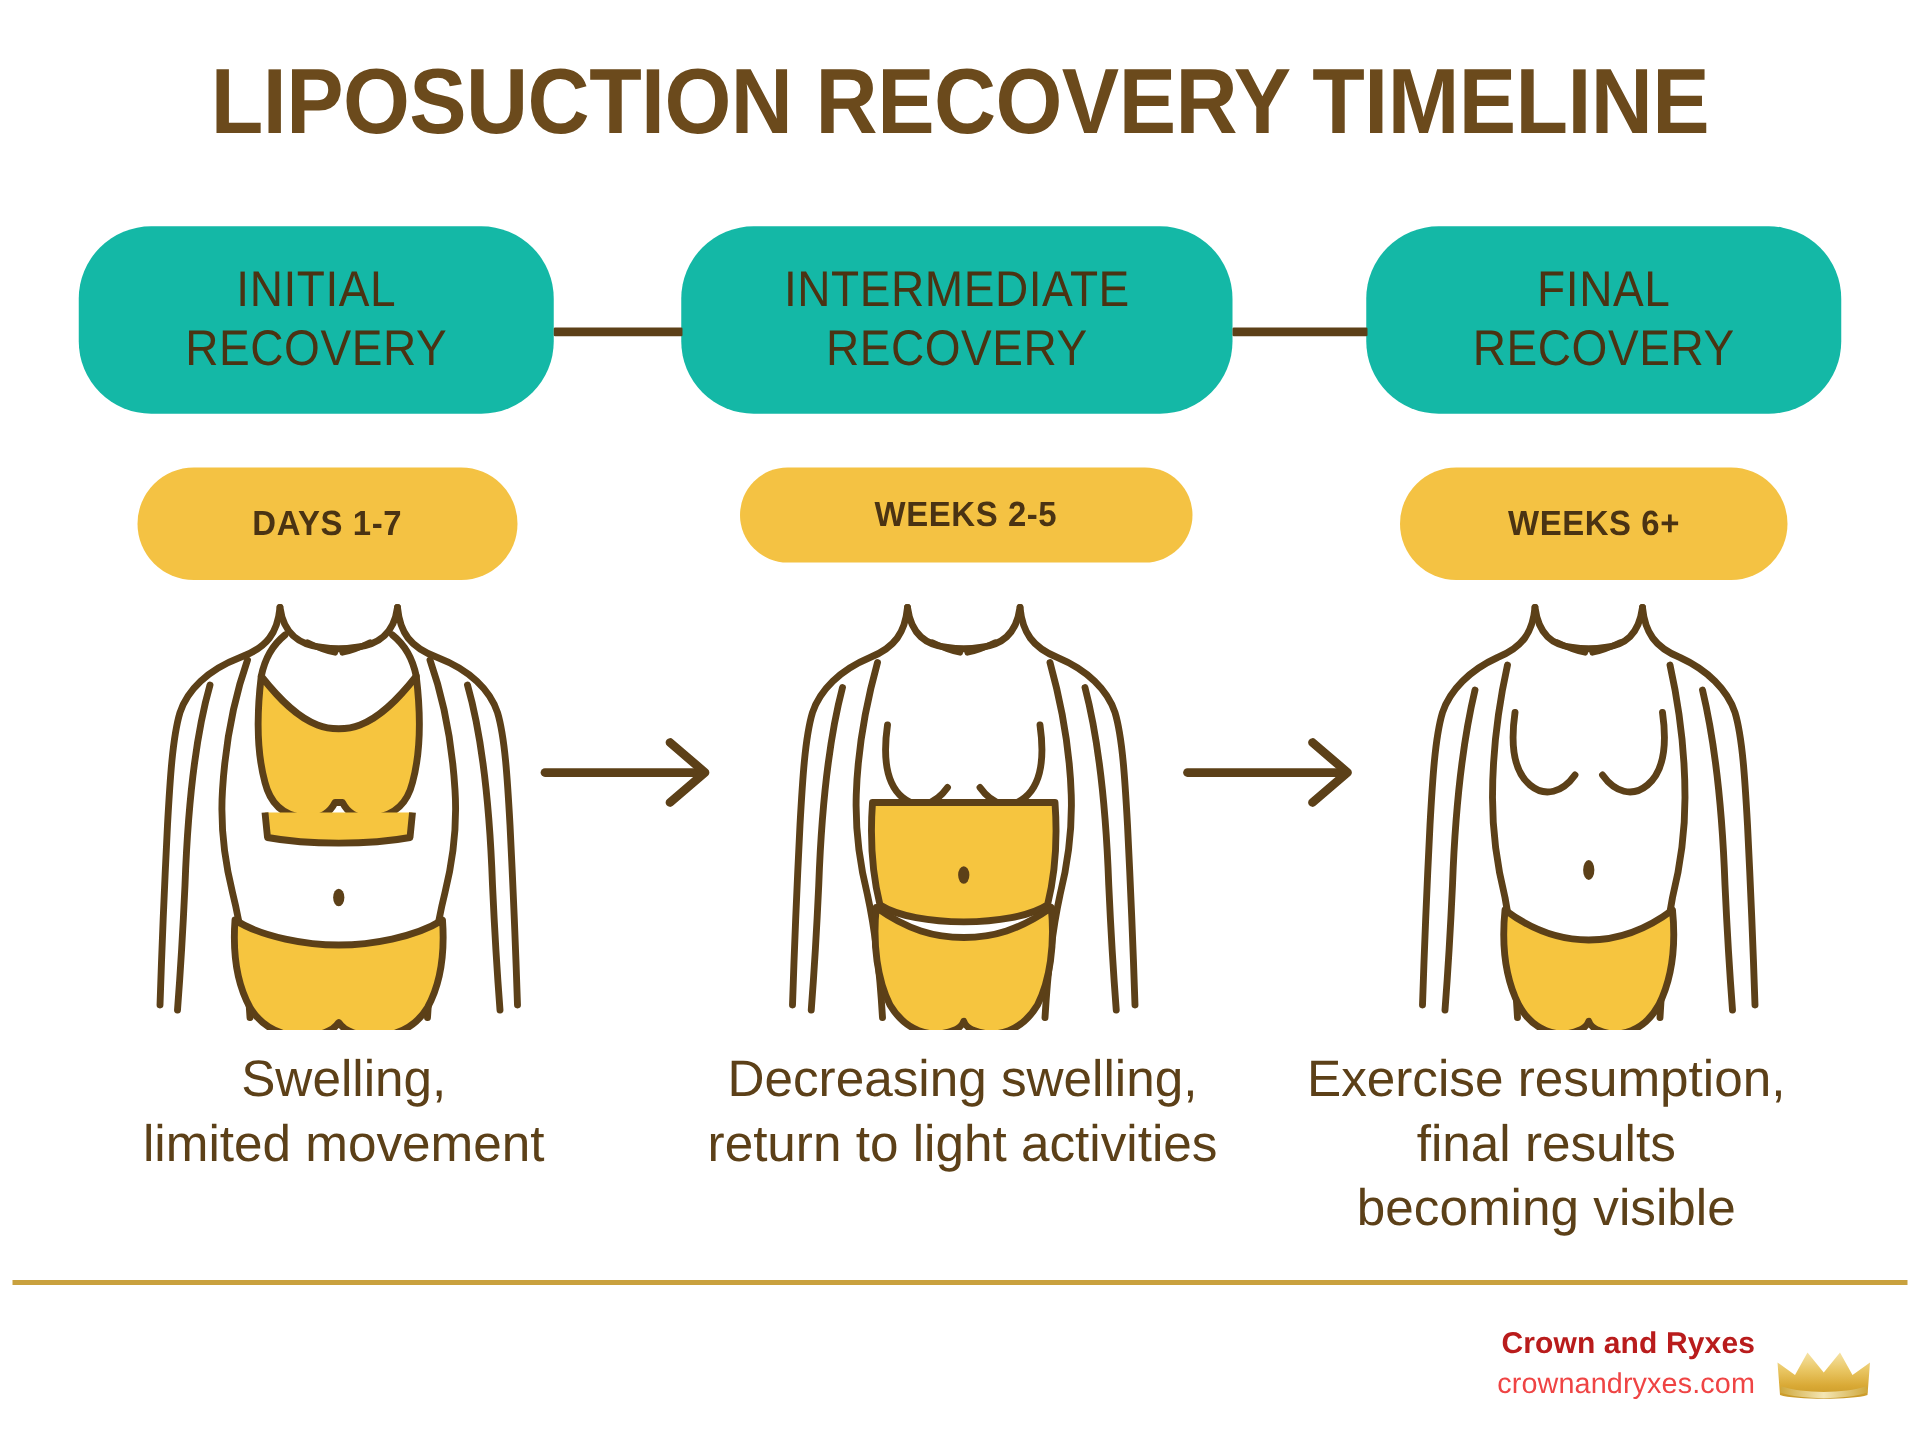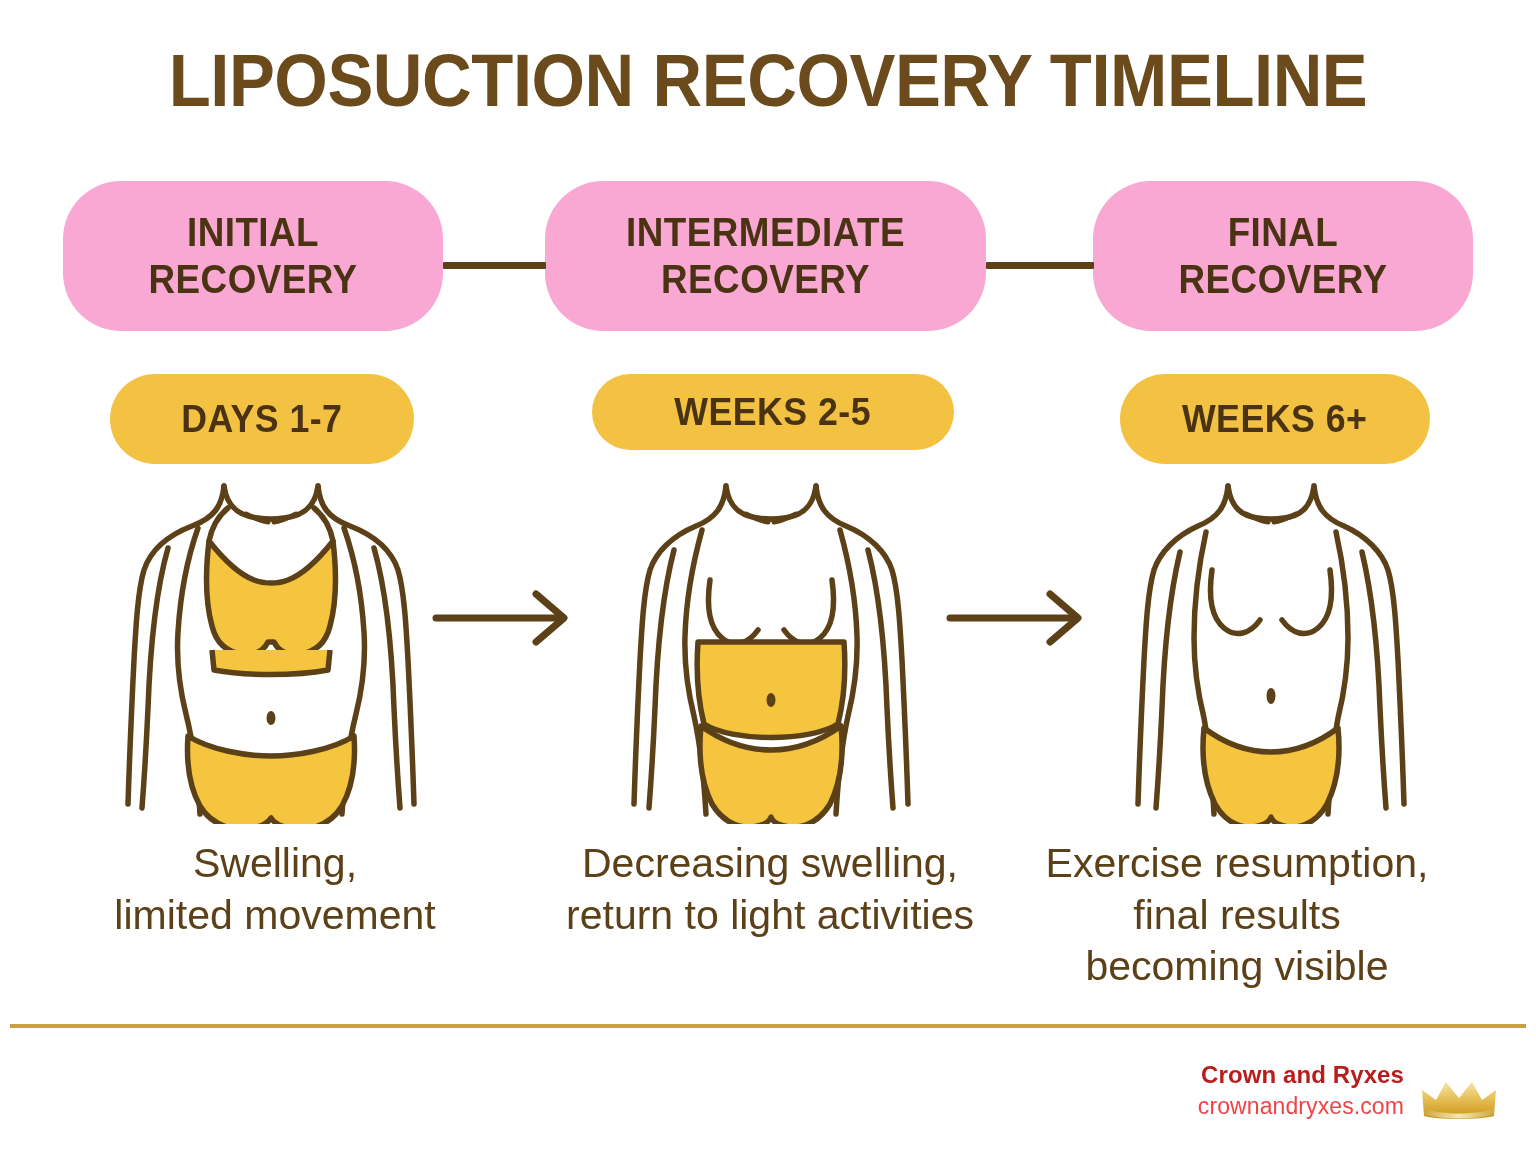--- a/index.html
+++ b/index.html
@@ -36,29 +36,29 @@
     letter-spacing: -0.5px;
     line-height: 1;
     transform: scaleX(0.93);
     transform-origin: center center;
     white-space: nowrap;
   }
 
   
   .phase-pill {
     position: absolute;
-    background: #f9a8d4;
+    background: #14b8a6;
     border-radius: 58px;
     display: flex;
     align-items: center;
     justify-content: flex-end;
     text-align: center;
     color: #4A3313;
     font-family: "Liberation Sans Narrow", "Liberation Sans", sans-serif;
-    font-weight: 700;
+    font-weight: 400;
     font-size: 40px;
     line-height: 1.18;
     letter-spacing: 0.5px;
     padding: 0 14px;
     box-sizing: border-box;
   }
   .phase-pill .pl { transform: scaleX(0.92); }
 
   #phase-0 { left: 63px;   top: 181px; width: 380px; height: 150px; }
   #phase-1 { left: 545px;  top: 181px; width: 441px; height: 150px; }
@@ -78,21 +78,21 @@
   .duration-pill {
     position: absolute;
     background: #F4C243;
     border-radius: 48px;
     display: flex;
     align-items: center;
     justify-content: center;
     color: #4A3313;
     font-family: "Liberation Sans Narrow", "Liberation Sans", sans-serif;
     font-weight: 700;
-    font-size: 38px;
+    font-size: 28px;
     letter-spacing: 0.5px;
     white-space: nowrap;
     box-sizing: border-box;
   }
   .duration-pill .pl { transform: scaleX(0.94); }
 
   #duration-0 { left: 110px;  top: 374px; width: 304px; height: 90px; }
   #duration-1 { left: 592px;  top: 374px; width: 362px; height: 76px; }
   #duration-2 { left: 1120px; top: 374px; width: 310px; height: 90px; }
 

